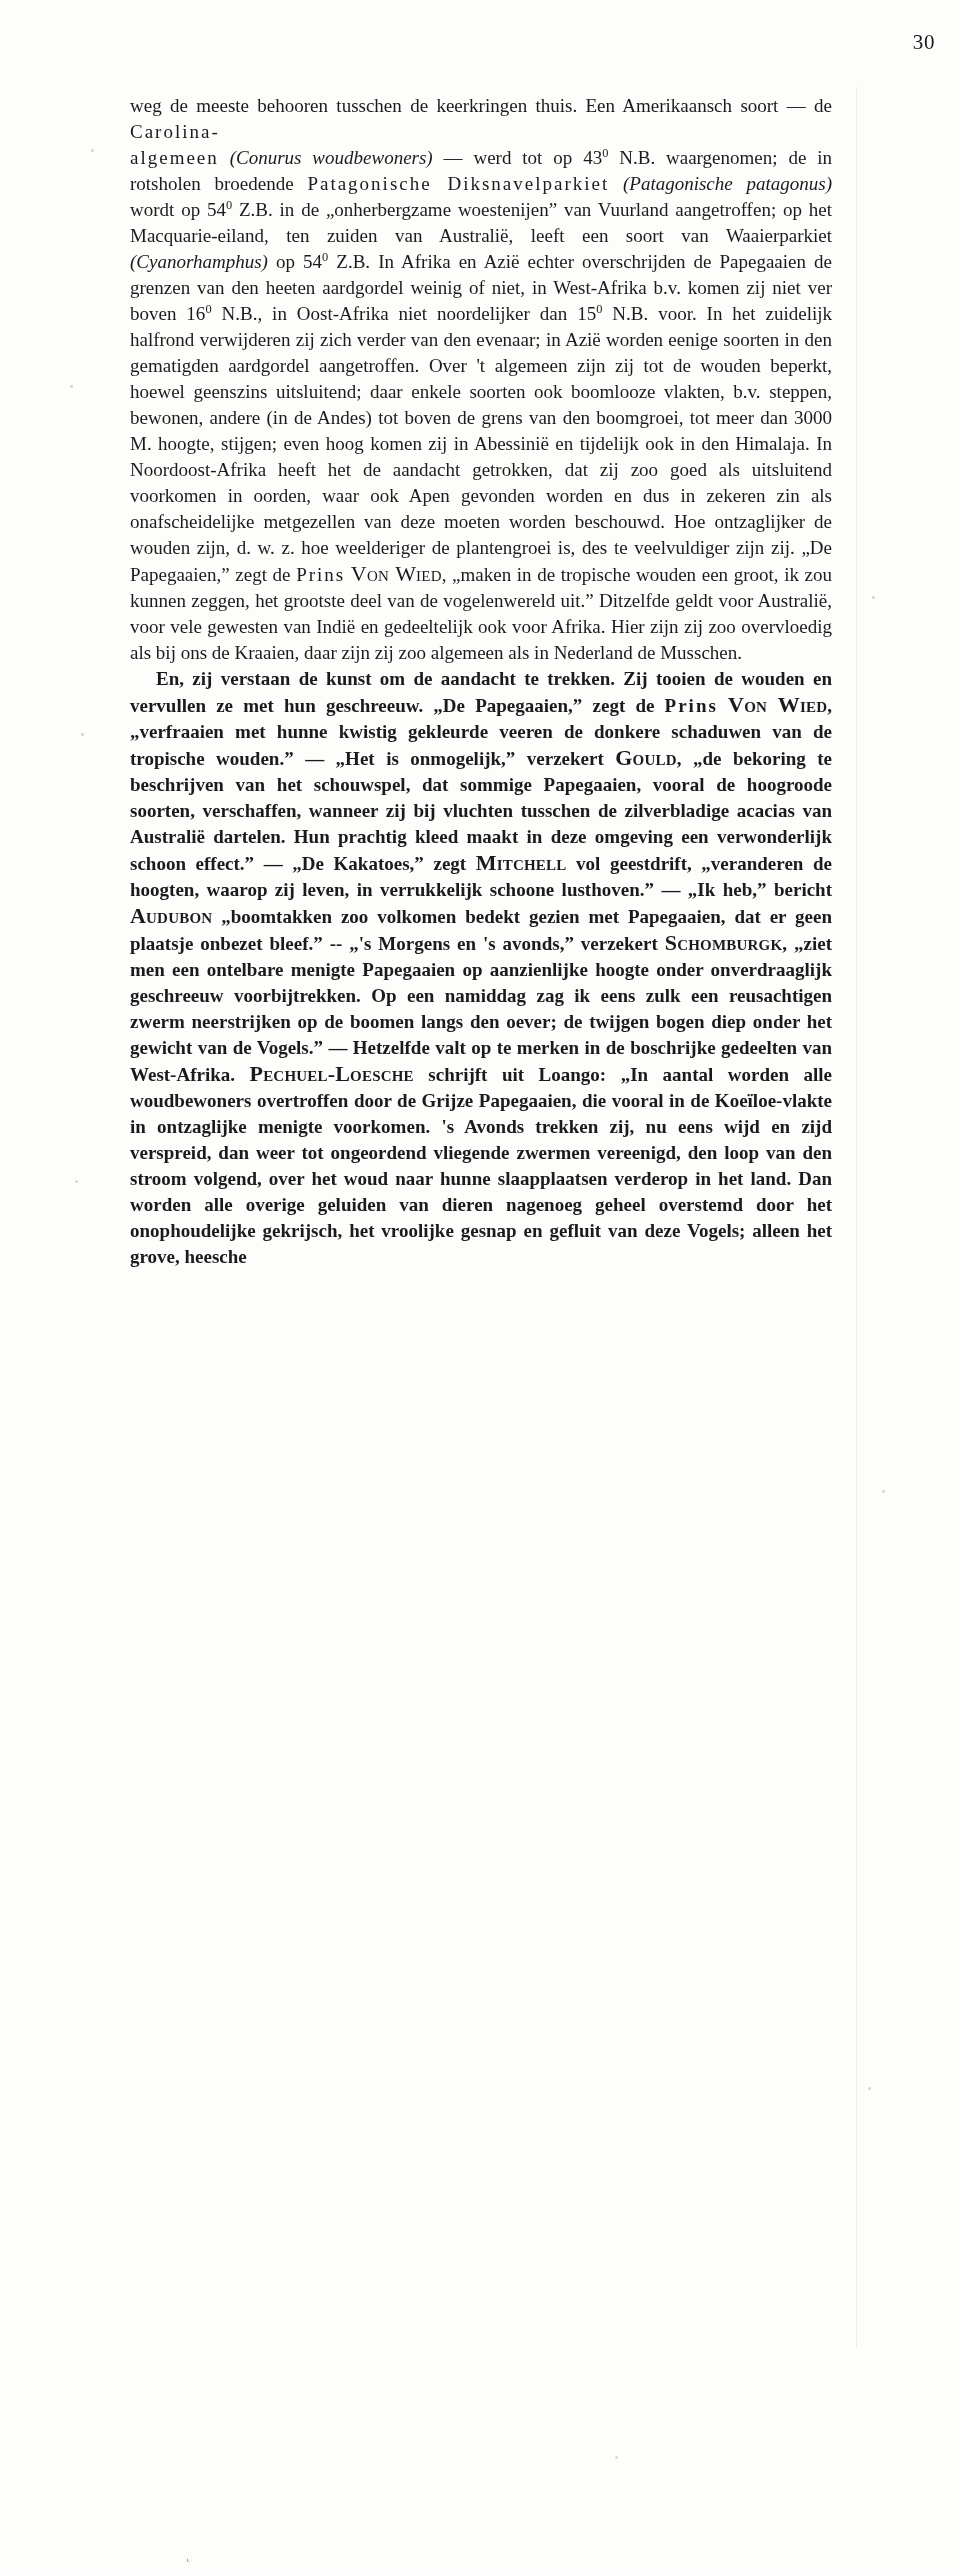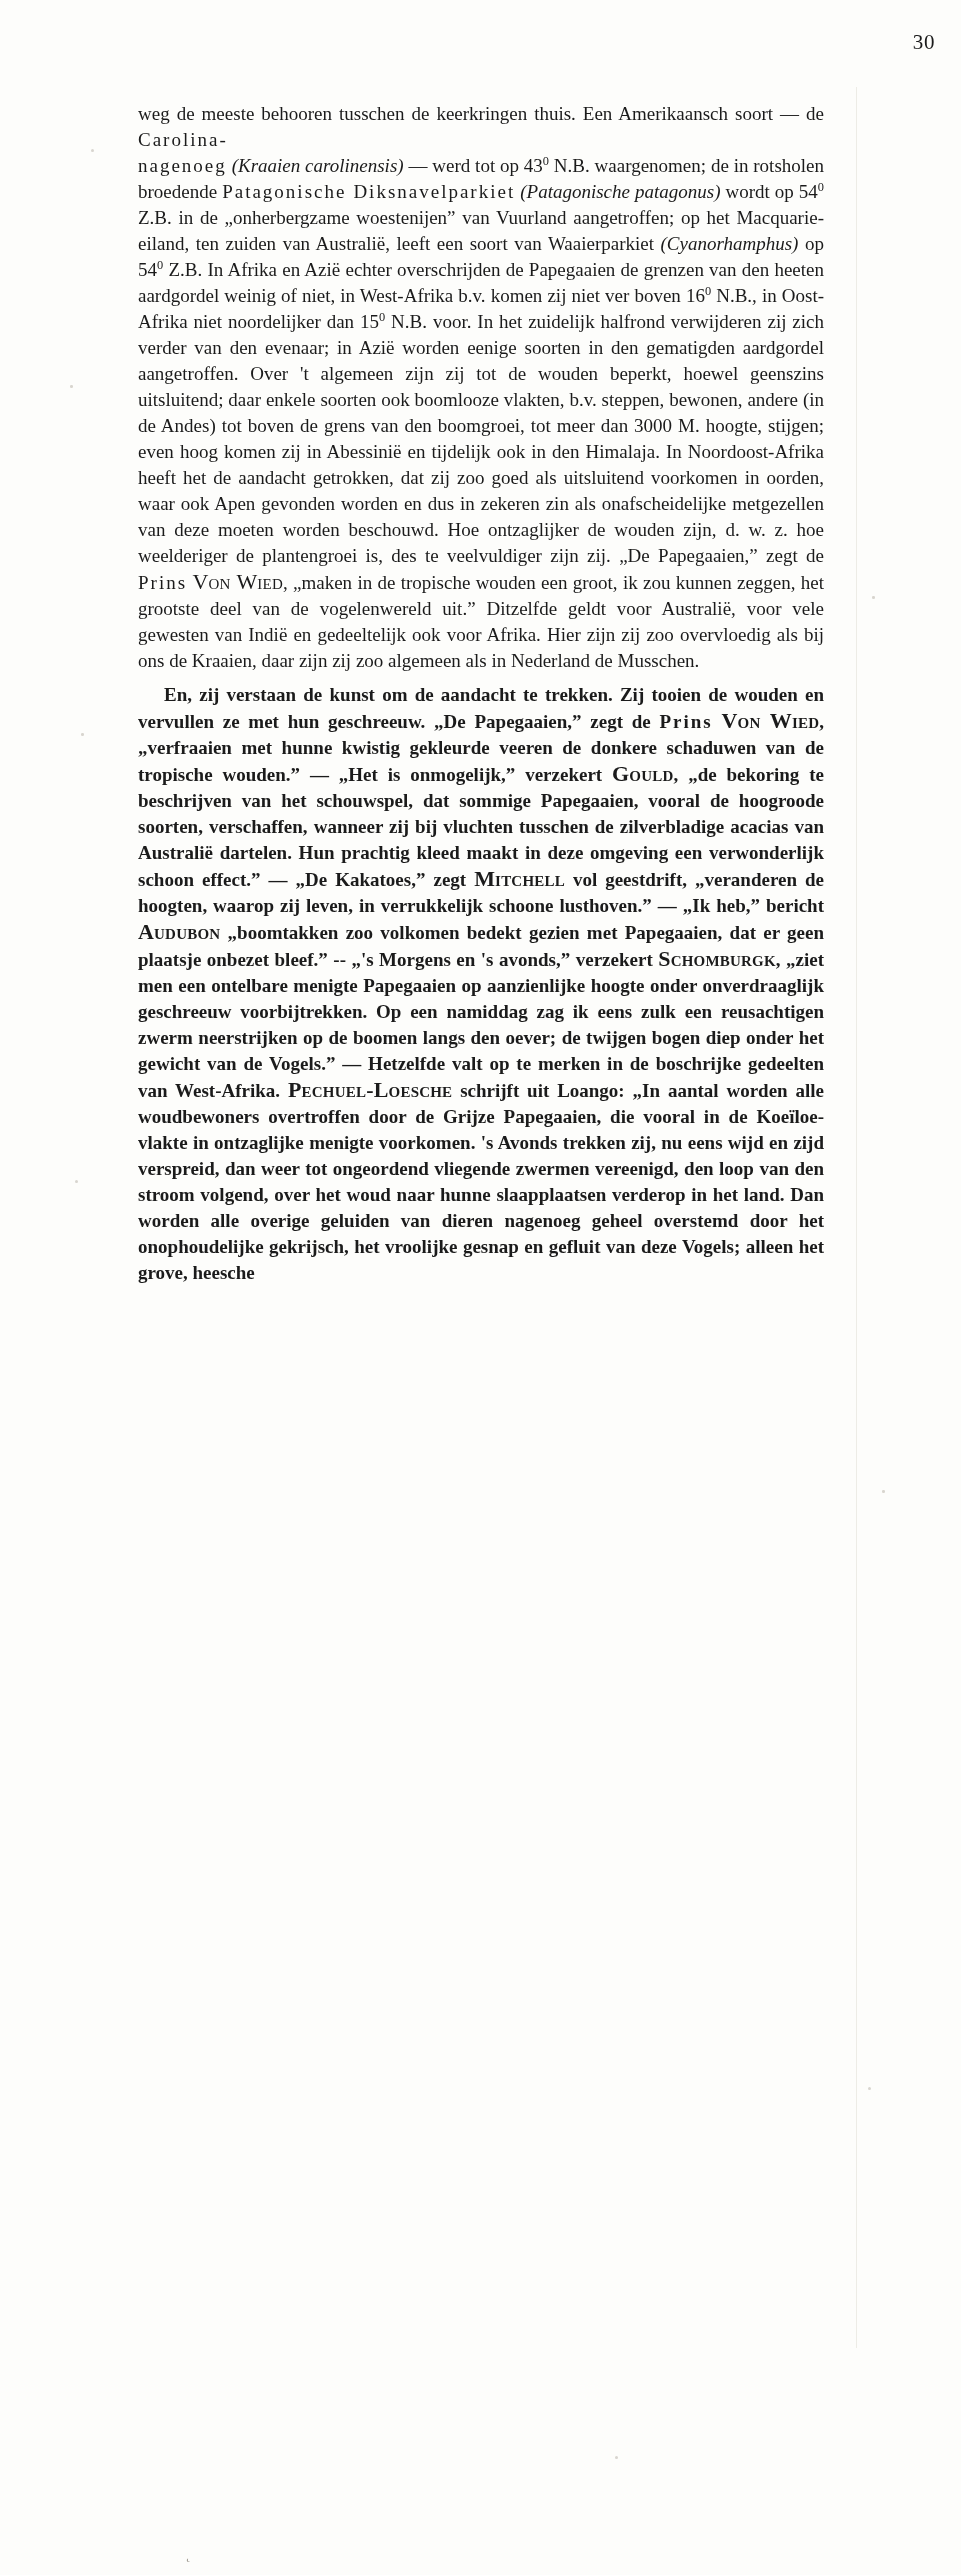--- a/index.html
+++ b/index.html
@@ -35,21 +35,21 @@
     top: 93px;
     left: 130px;
     width: 702px;
     font-size: 19px;
     line-height: 26px;
     text-align: justify;
     text-justify: inter-word;
     hyphens: manual;
   }
   .textblock p {
-    margin: 8px;
+    margin: 0;
     text-indent: 0;
   }
   .textblock p.indent {
     text-indent: 26px;
     font-weight: bold;
   }
   .sc {
     font-variant: small-caps;
     font-size: 22px;
     letter-spacing: 0.2px;
@@ -103,22 +103,22 @@
   <div class="speck" style="left:868px; top:2087px; width:3.1px; height:3.1px;"></div>
   <div class="speck" style="left:615px; top:2456px; width:3.1px; height:3.1px;"></div>
   <div class="edge-line" style="right:104px; top:87px; width:1.2px; height:2261px; opacity:0.35;"></div>
   <div class="bottom-mark">˛</div>
 
   <div class="textblock">
 
     <p class="para" id="para-1">
       <span>weg de meeste behooren tusschen de keerkringen
       thuis. Een Amerikaansch soort — de <span class="sp">Carolina-</span></span><br>
-      <span class="sp">nagenoeg</span>
-      <span class="it">(Kraaien carolinensis)</span>
+      <span class="sp">algemeen</span>
+      <span class="it">(Conurus woudbewoners)</span>
       <span>— werd tot op
       43<span class="sup">0</span> N.B. waargenomen; de in rotsholen broedende
       <span class="sp">Patagonische Diksnavelparkiet</span>
       <span class="it">(Patagonische patagonus)</span> wordt op 54<span class="sup">0</span> Z.B. in de
       „onherbergzame woestenijen” van Vuurland aangetroffen; op het Macquarie-eiland, ten zuiden van Australië,
       leeft een soort van Waaierparkiet <span class="it">(Cyanorhamphus)</span>
       op 54<span class="sup">0</span> Z.B. In Afrika en Azië echter overschrijden de
       Papegaaien de grenzen van den heeten aardgordel weinig of niet, in West-Afrika b.v. komen zij niet ver
       boven 16<span class="sup">0</span> N.B., in Oost-Afrika niet noordelijker dan
       15<span class="sup">0</span> N.B. voor. In het zuidelijk halfrond verwijderen

